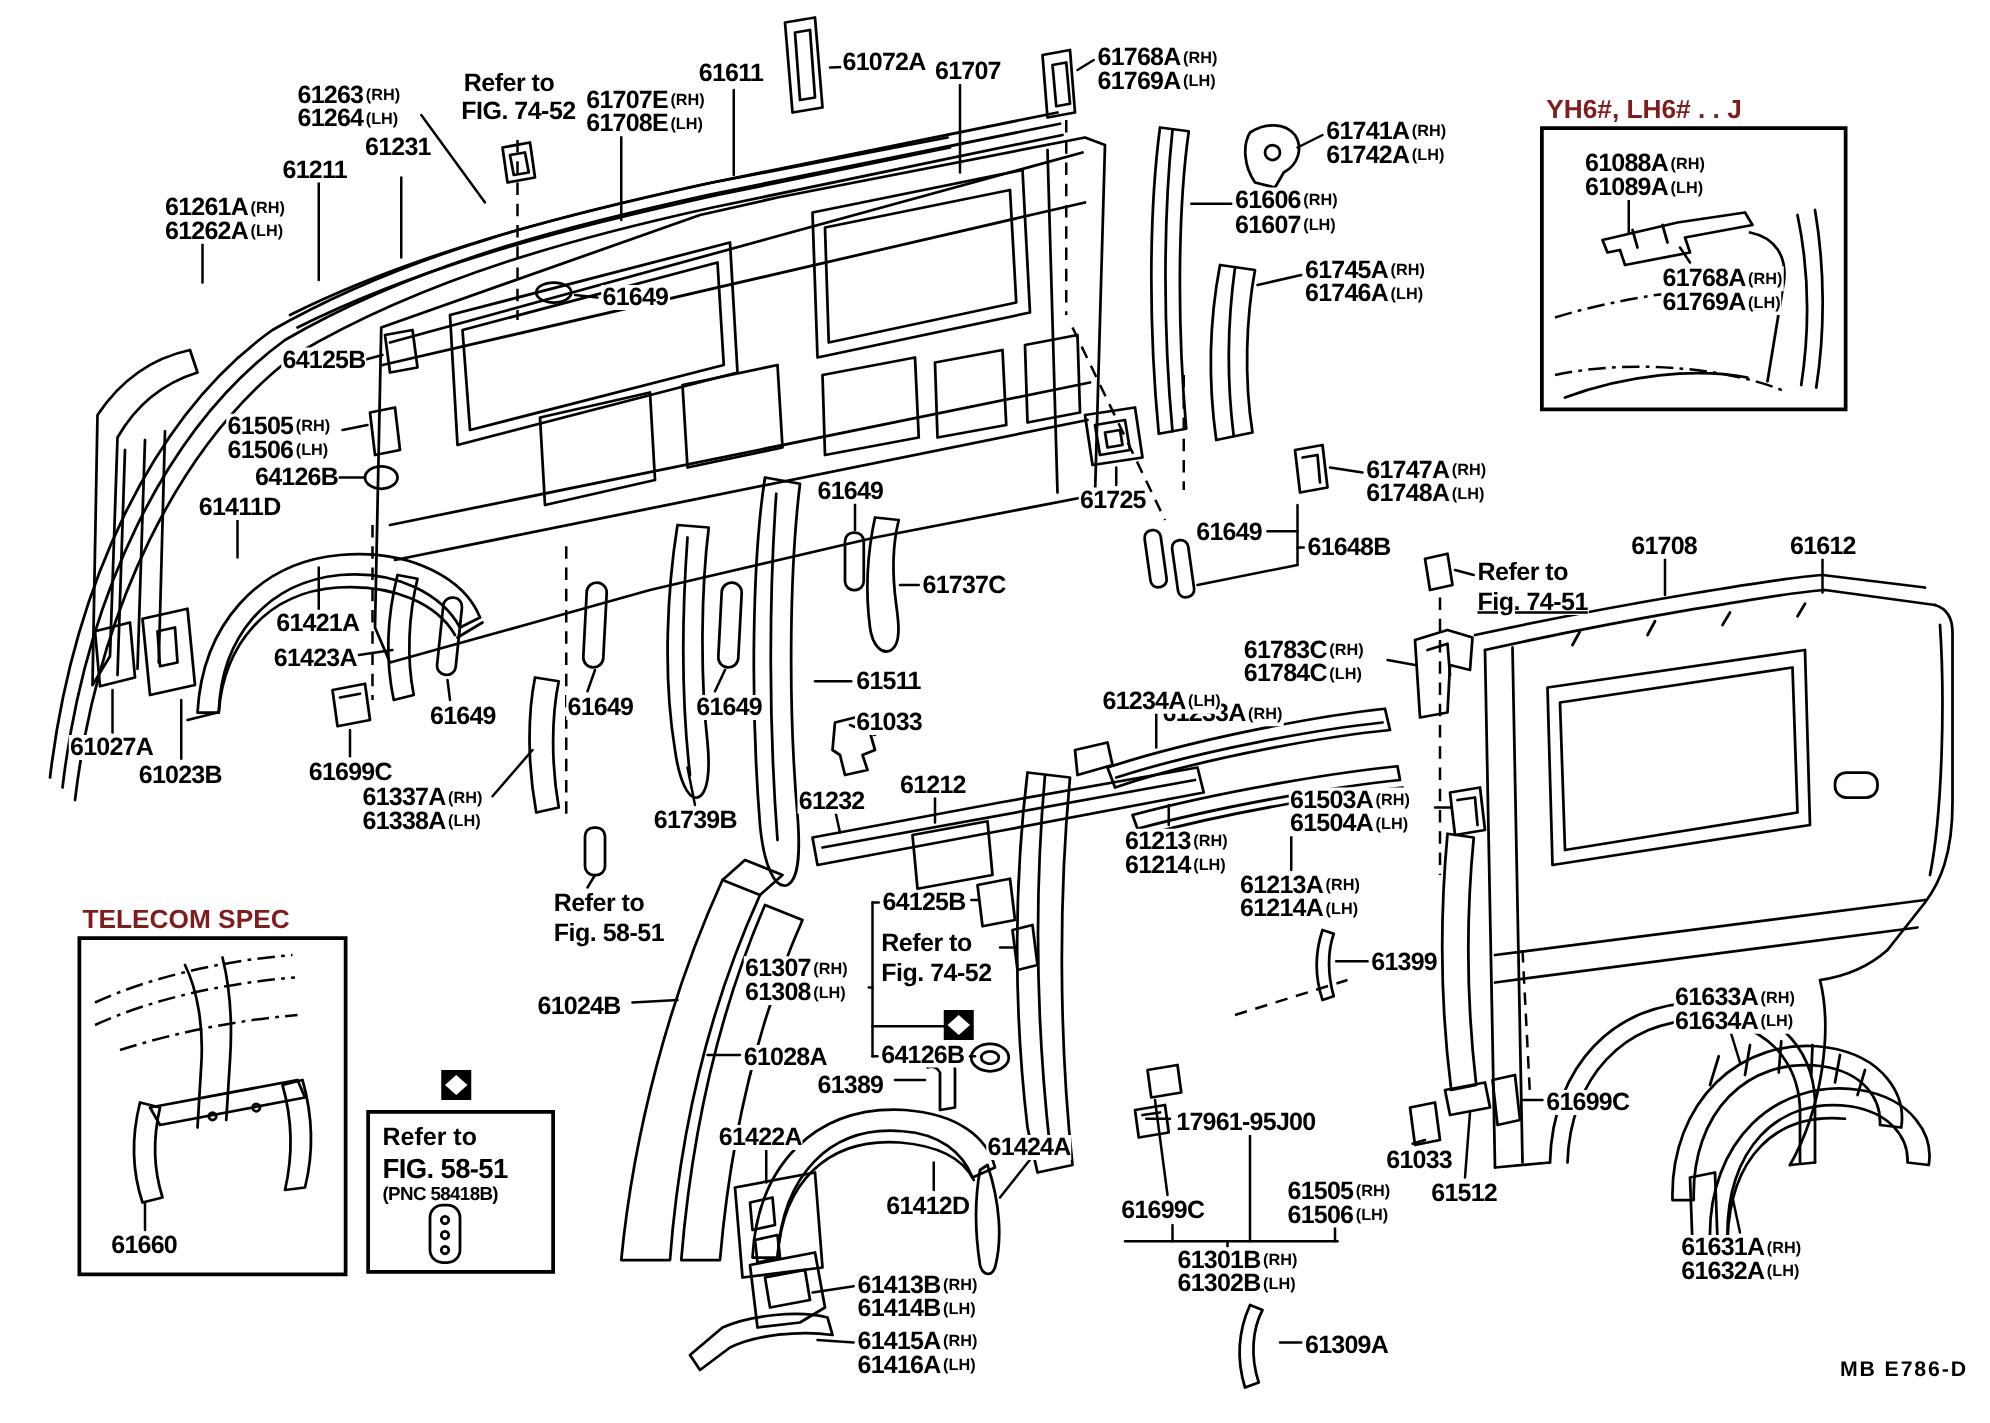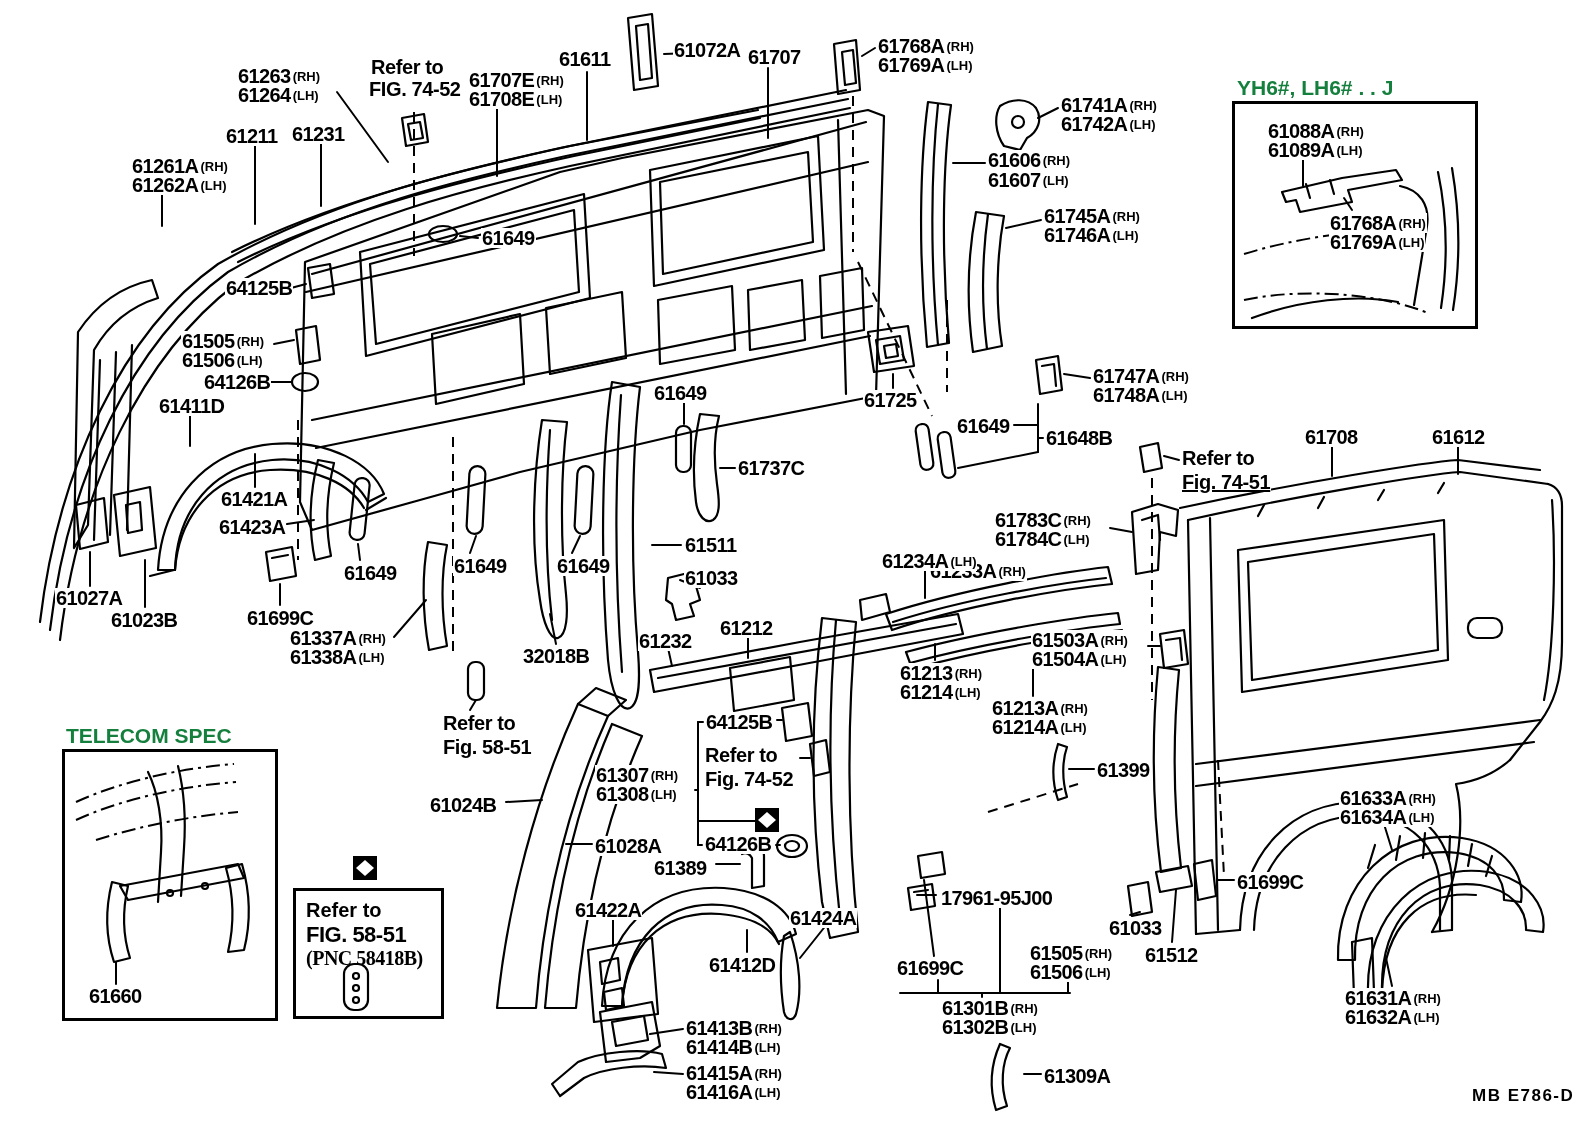--- a/index.html
+++ b/index.html
@@ -5,25 +5,25 @@
   html,body{margin:0;padding:0;background:#fff;}
   body{width:1592px;height:1138px;font-family:"Liberation Sans",sans-serif;}
   #canvas{position:relative;width:1592px;height:1138px;background:#fff;overflow:hidden;}
   #art{position:absolute;left:0;top:0;}
   #labels-layer{position:absolute;left:0;top:0;width:1592px;height:1138px;}
   .lbl{position:absolute;font-weight:700;font-size:20px;line-height:1;color:#000;
        white-space:nowrap;letter-spacing:-0.6px;background:#fff;padding:0 1px;}
   .lbl .sfx{font-size:13px;font-weight:700;margin-left:2px;position:relative;top:-2px;letter-spacing:0;}
   .lbl.note{letter-spacing:-0.4px;}
   .frame{position:absolute;border:3px solid #000;background:transparent;}
-  .boxtitle{position:absolute;font-weight:700;font-size:21px;color:#15803d;letter-spacing:0;white-space:nowrap;}
+  .boxtitle{position:absolute;font-weight:700;font-size:21px;color:#7f1d1d;letter-spacing:0;white-space:nowrap;}
   .pnc-text{position:absolute;left:306px;top:899px;font-weight:700;color:#000;line-height:1.15;}
   .pnc-text .l1{font-size:20px;}
   .pnc-text .l2{font-size:22px;letter-spacing:-0.5px;}
-  .pnc-text .l3{font-size:20px;letter-spacing:-0.5px;font-family:Liberation Serif, serif;}
+  .pnc-text .l3{font-size:15px;letter-spacing:-0.5px;}
   .footer-code{position:absolute;left:1472px;top:1086px;font-weight:700;font-size:17px;letter-spacing:1.5px;color:#000;}
 </style>
 </head>
 <body>
 
 <div id="canvas">
 
   <svg id="art" width="1592" height="1138" viewBox="0 0 1592 1138">
 
     <g stroke="#000" stroke-width="2.2" fill="none" stroke-linecap="round" stroke-linejoin="round">
@@ -331,21 +331,21 @@
       <div class="lbl note" style="left: 370px; top: 57px;">Refer to</div>
       <div class="lbl note" style="left: 368px; top: 79px;">FIG. 74-52</div>
       <div class="lbl" style="left: 468px; top: 70px;">61707E<span class="sfx">(RH)</span></div>
       <div class="lbl" style="left: 468px; top: 89px;">61708E<span class="sfx">(LH)</span></div>
       <div class="lbl" style="left: 558px; top: 49px;">61611</div>
       <div class="lbl" style="left: 673px; top: 40px;">61072A</div>
       <div class="lbl" style="left: 747px; top: 47px;">61707</div>
       <div class="lbl" style="left: 877px; top: 36px;">61768A<span class="sfx">(RH)</span></div>
       <div class="lbl" style="left: 877px; top: 55px;">61769A<span class="sfx">(LH)</span></div>
       <div class="lbl" style="left: 225px; top: 126px;">61211</div>
-      <div class="lbl" style="left: 291px; top: 124px;">61231</div>
+      <div class="lbl" style="left: 291px; top: 108px;">61231</div>
       <div class="lbl" style="left: 131px; top: 156px;">61261A<span class="sfx">(RH)</span></div>
       <div class="lbl" style="left: 131px; top: 175px;">61262A<span class="sfx">(LH)</span></div>
       <div class="lbl" style="left: 1060px; top: 95px;">61741A<span class="sfx">(RH)</span></div>
       <div class="lbl" style="left: 1060px; top: 114px;">61742A<span class="sfx">(LH)</span></div>
       <div class="lbl" style="left: 987px; top: 150px;">61606<span class="sfx">(RH)</span></div>
       <div class="lbl" style="left: 987px; top: 170px;">61607<span class="sfx">(LH)</span></div>
       <div class="lbl" style="left: 1043px; top: 206px;">61745A<span class="sfx">(RH)</span></div>
       <div class="lbl" style="left: 1043px; top: 225px;">61746A<span class="sfx">(LH)</span></div>
       <div class="lbl" style="left: 1267px; top: 121px;">61088A<span class="sfx">(RH)</span></div>
       <div class="lbl" style="left: 1267px; top: 140px;">61089A<span class="sfx">(LH)</span></div>
@@ -377,21 +377,21 @@
       <div class="lbl" style="left: 684px; top: 535px;">61511</div>
       <div class="lbl" style="left: 684px; top: 568px;">61033</div>
       <div class="lbl" style="left: 343px; top: 563px;">61649</div>
       <div class="lbl" style="left: 453px; top: 556px;">61649</div>
       <div class="lbl" style="left: 556px; top: 556px;">61649</div>
       <div class="lbl" style="left: 55px; top: 588px;">61027A</div>
       <div class="lbl" style="left: 110px; top: 610px;">61023B</div>
       <div class="lbl" style="left: 246px; top: 608px;">61699C</div>
       <div class="lbl" style="left: 289px; top: 628px;">61337A<span class="sfx">(RH)</span></div>
       <div class="lbl" style="left: 289px; top: 647px;">61338A<span class="sfx">(LH)</span></div>
-      <div class="lbl" style="left: 522px; top: 646px;">32018B</div>
+      <div class="lbl" style="left: 522px; top: 646px;">61739B</div>
       <div class="lbl" style="left: 638px; top: 631px;">61232</div>
       <div class="lbl" style="left: 719px; top: 618px;">61212</div>
       <div class="lbl" style="left: 1031px; top: 630px;">61503A<span class="sfx">(RH)</span></div>
       <div class="lbl" style="left: 1031px; top: 649px;">61504A<span class="sfx">(LH)</span></div>
       <div class="lbl" style="left: 899px; top: 663px;">61213<span class="sfx">(RH)</span></div>
       <div class="lbl" style="left: 899px; top: 682px;">61214<span class="sfx">(LH)</span></div>
       <div class="lbl" style="left: 991px; top: 698px;">61213A<span class="sfx">(RH)</span></div>
       <div class="lbl" style="left: 991px; top: 717px;">61214A<span class="sfx">(LH)</span></div>
       <div class="lbl note" style="left: 442px; top: 713px;">Refer to</div>
       <div class="lbl note" style="left: 442px; top: 737px;">Fig. 58-51</div>

